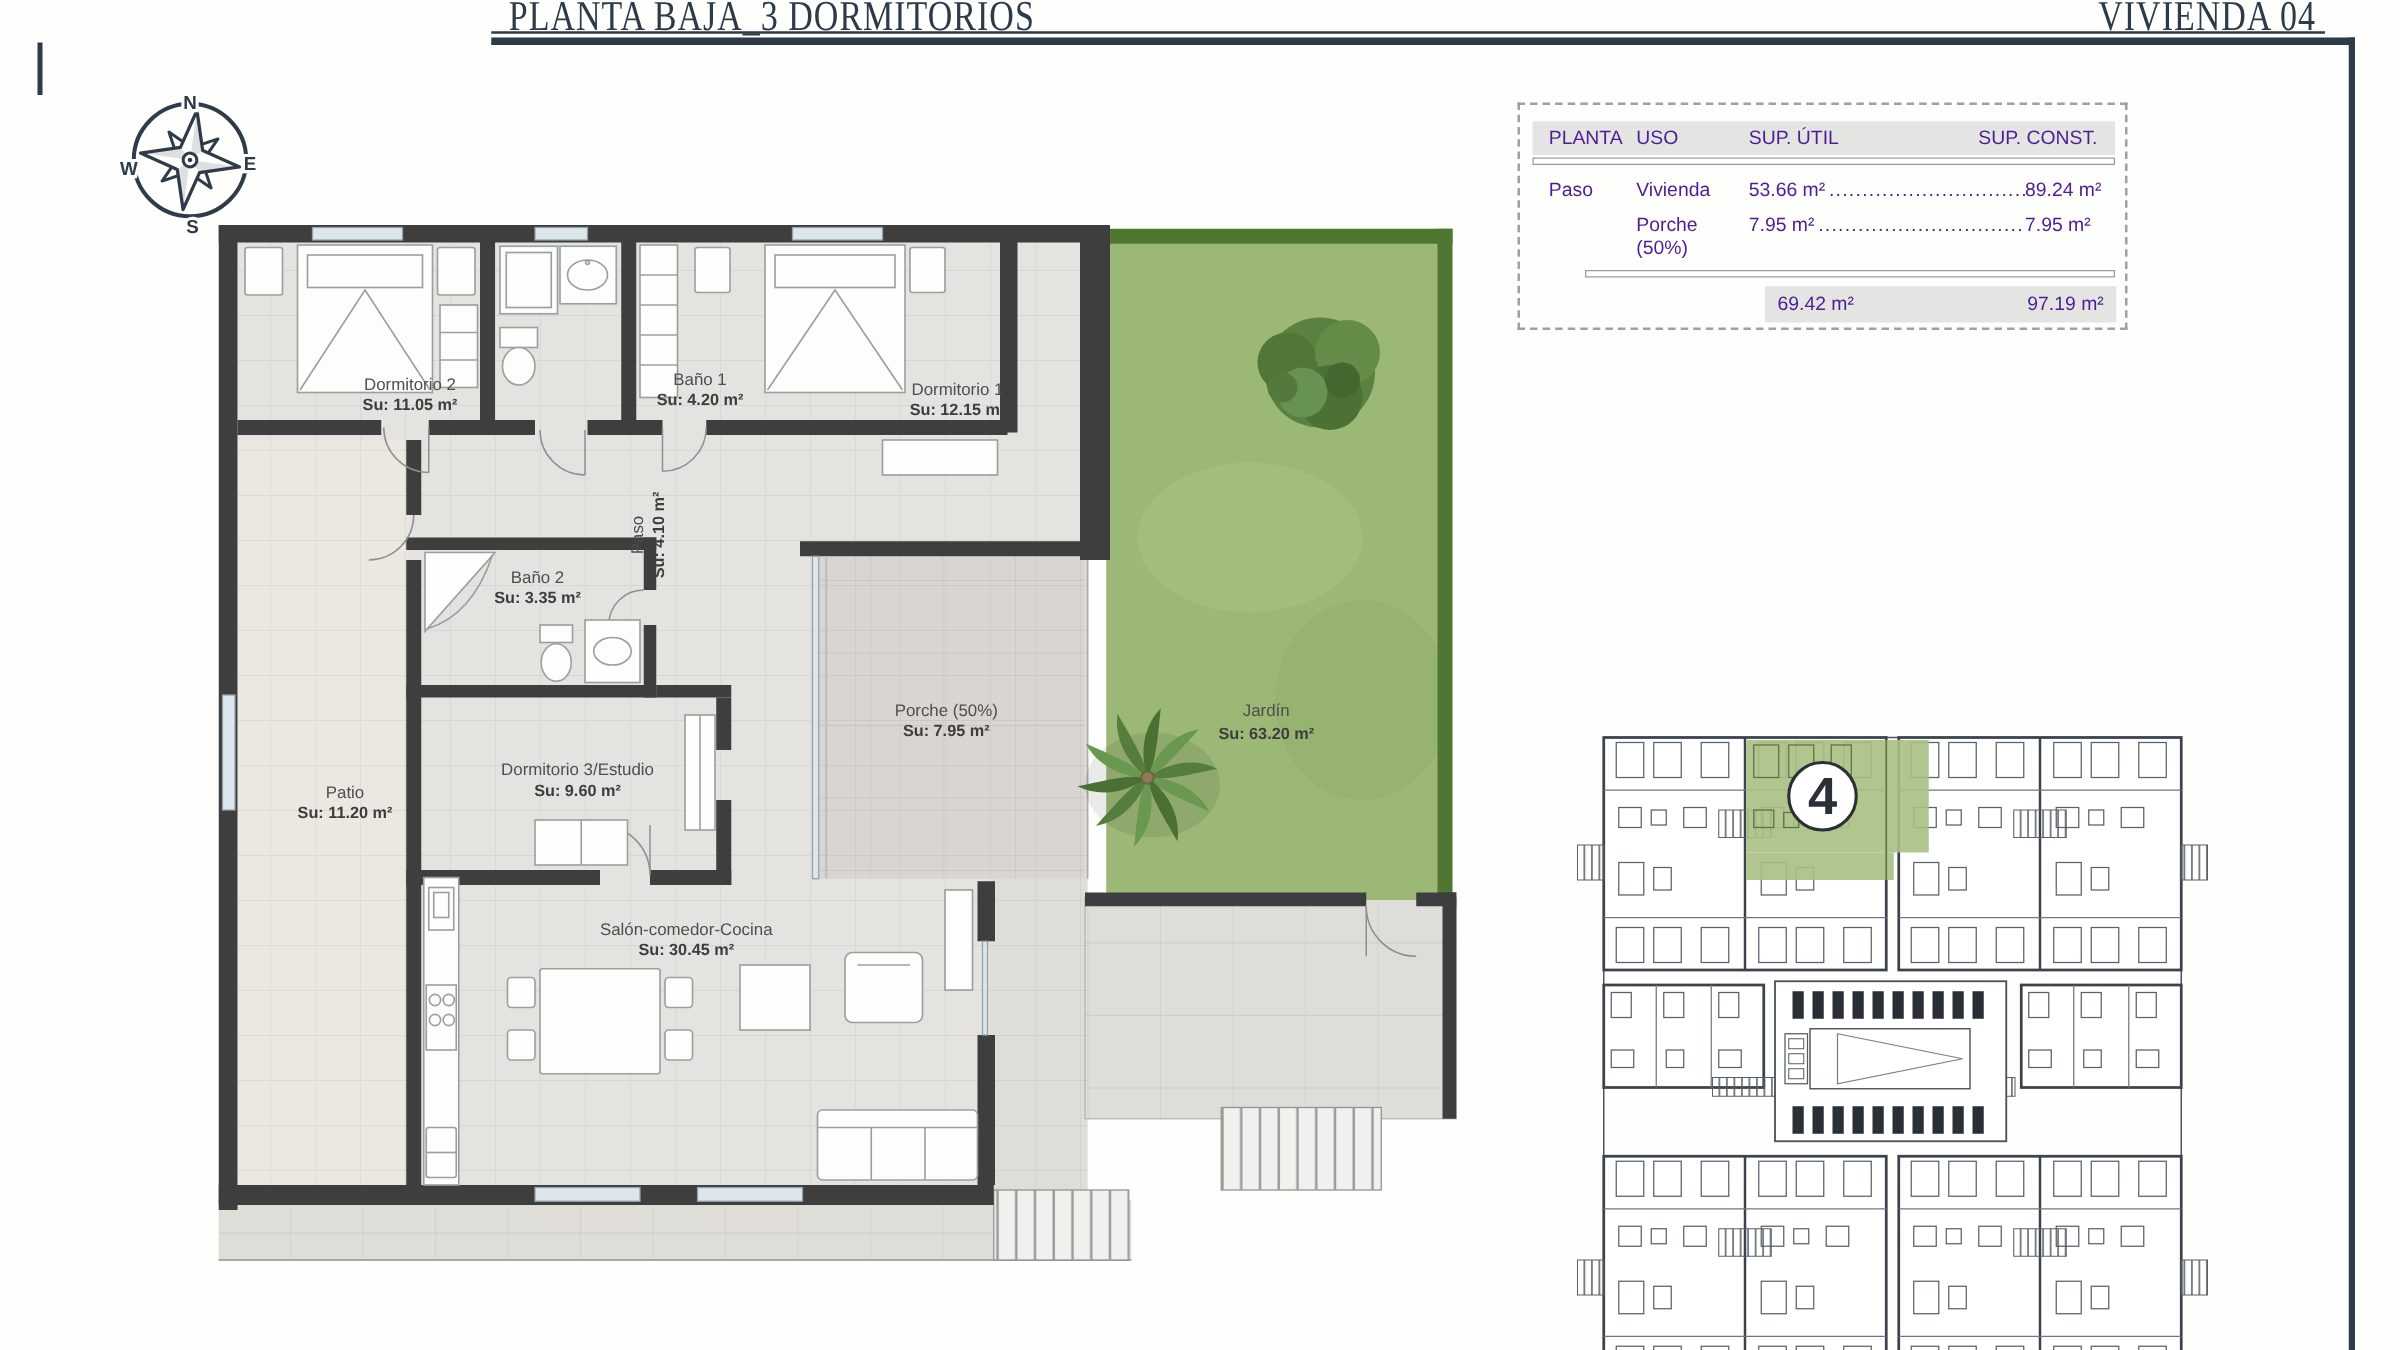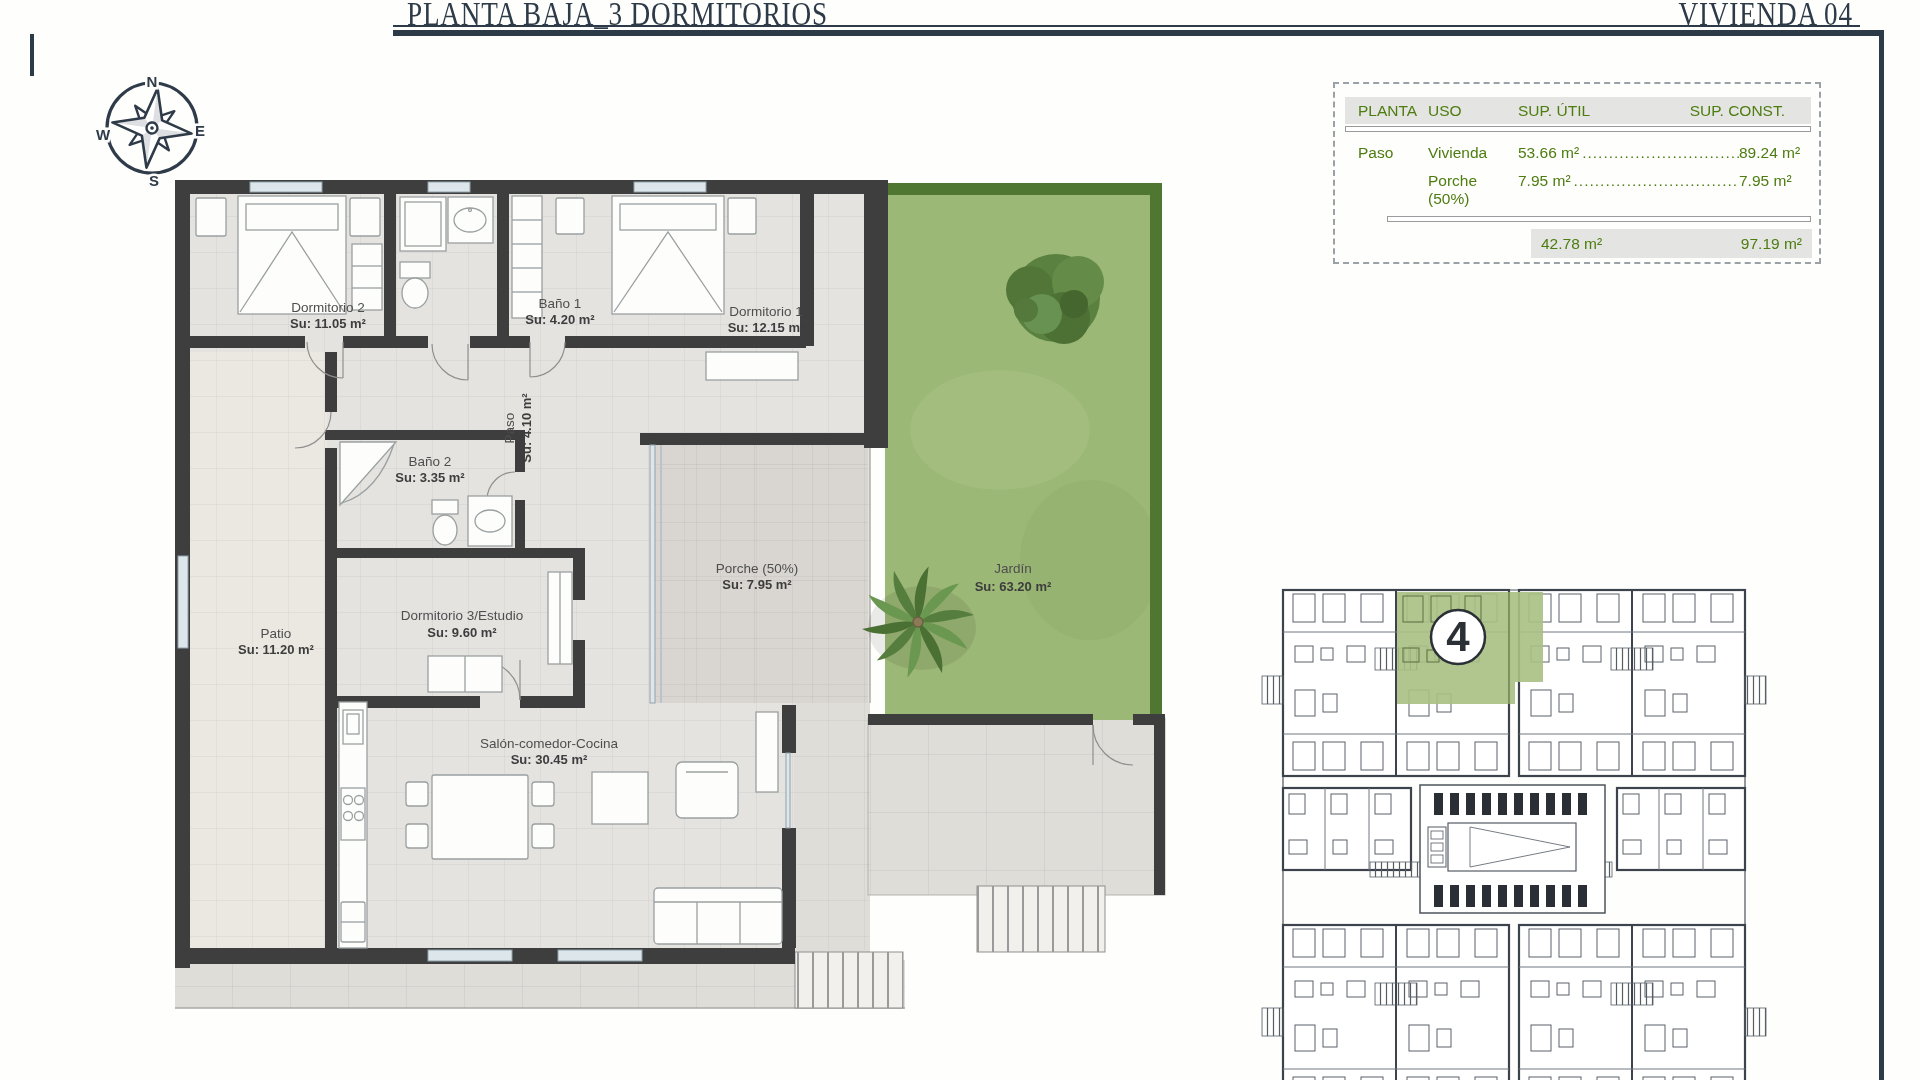--- a/index.html
+++ b/index.html
@@ -12,28 +12,28 @@
          transform:scaleX(.8);transform-origin:0 0}
   .unit-title{position:absolute;right:67px;top:-5px;font-family:"Liberation Serif",serif;
          font-size:34px;color:#2d3a48;letter-spacing:1px;white-space:nowrap;
          transform:scaleX(.8);transform-origin:100% 0}
   .rule-thin{position:absolute;left:393px;top:25px;width:1467px;height:2px;background:#2d3a48}
   .rule-thick{position:absolute;left:393px;top:30px;width:1491px;height:6px;background:#2d3a48}
   .frame-right{position:absolute;left:1879px;top:30px;width:5px;height:1050px;background:#2d3a48}
   .frame-left-stub{position:absolute;left:30px;top:34px;width:4px;height:42px;background:#2d3a48}
 
   
-  .sumtable{position:absolute;left:1333px;top:82px;width:488px;height:182px;
-            border:2px dashed #9aa1a7;z-index:3;font-size:15.5px;color:#4d7c0f}
+  .sumtable{position:absolute;left:1214px;top:82px;width:488px;height:182px;
+            border:2px dashed #9aa1a7;z-index:3;font-size:15.5px;color:#4c1d95}
   .thead{position:absolute;left:10px;top:13px;width:466px;height:27px;background:#e4e4e3;
          display:flex;align-items:center}
   .c-pl{width:83px;padding-left:13px}
   .c-uso{width:90px}
   .c-util{flex:1}
-  .c-const{padding-right:26px;white-space:nowrap}
+  .c-const{padding-right:14px;white-space:nowrap}
   .inset{position:absolute;height:6px;background:#fff;border:1px solid #9b9b9b}
   .inset1{left:10px;top:42px;width:466px}
   .inset2{left:52px;top:132px;width:424px}
   .trow{position:absolute;left:12px;width:464px;display:flex;align-items:baseline}
   .trow1{top:60px}.trow2{top:88px}
   .trow .c-pl{width:81px;padding-left:11px}
   .val{white-space:nowrap}
   .dots{flex:1;overflow:hidden;white-space:nowrap;letter-spacing:1px;padding:0 3px}
   .val2{text-align:left;padding-right:10px;min-width:72px;white-space:nowrap}
   .totals{position:absolute;left:196px;top:145px;width:281px;height:29px;background:#e4e4e3;
@@ -470,18 +470,18 @@
     </div>
     <div class="trow trow2">
       <span class="c-pl"></span>
       <span class="c-uso">Porche (50%)</span>
       <span class="val">7.95 m²</span>
       <span class="dots">........................................</span>
       <span class="val2">7.95 m²</span>
     </div>
     <div class="inset inset2"></div>
     <div class="totals">
-      <span>42.78 m²</span>
+      <span>69.42 m²</span>
       <span>97.19 m²</span>
     </div>
   </div>
 
 </div>
 
 </body></html>

